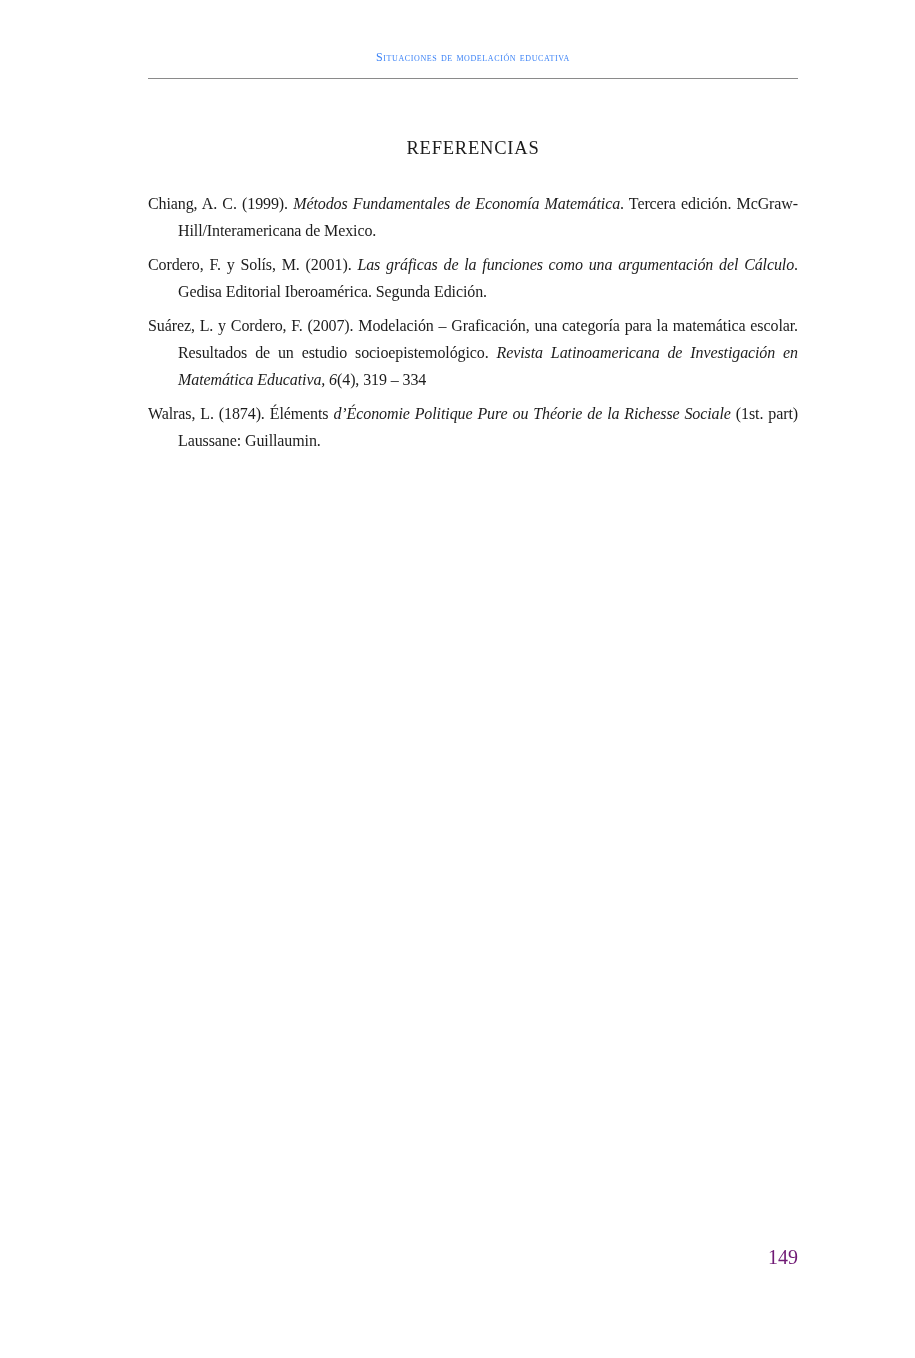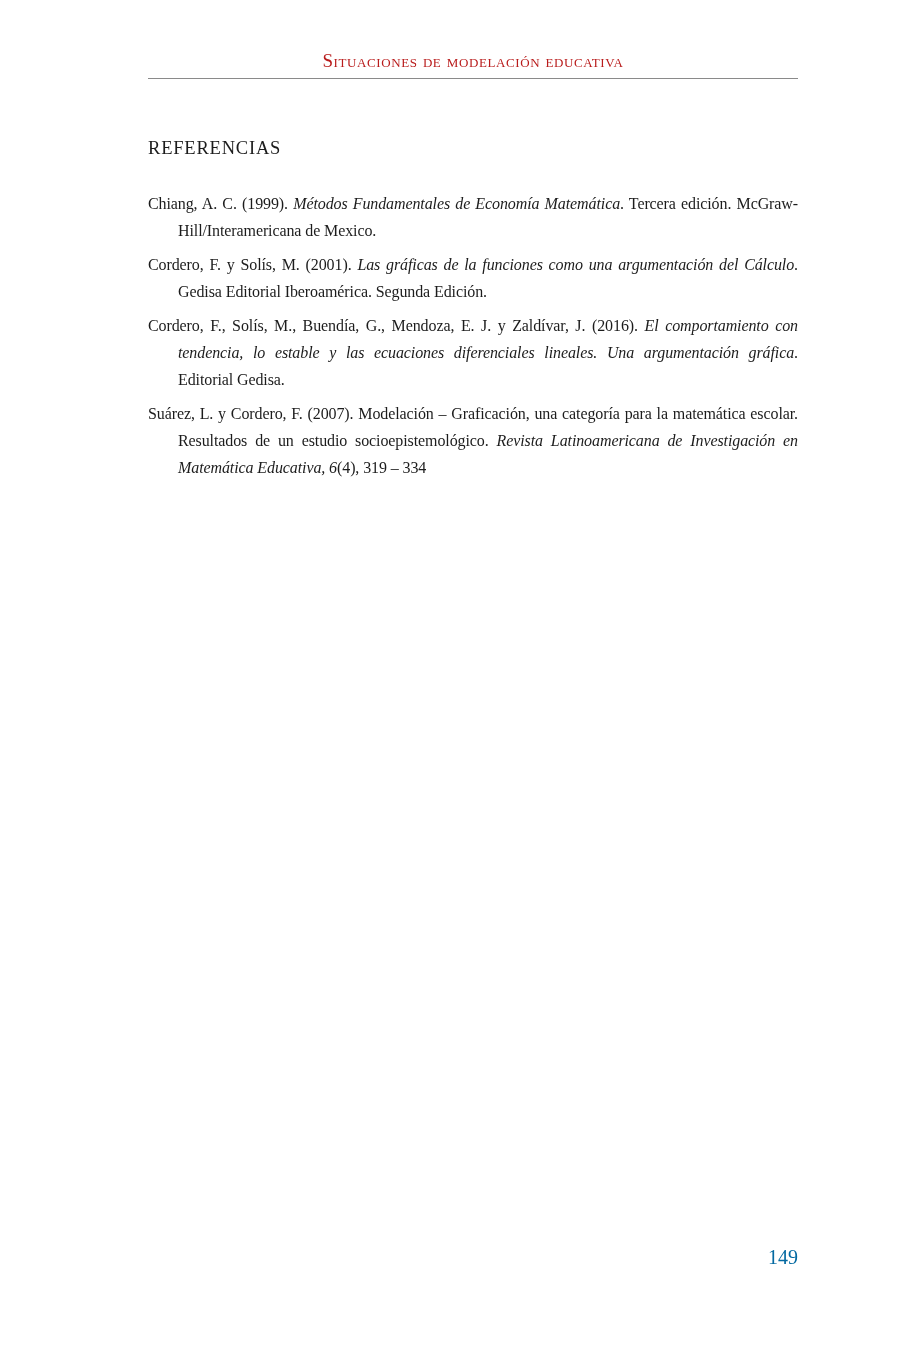--- a/index.html
+++ b/index.html
@@ -16,40 +16,41 @@
     font-family: "Liberation Serif", "DejaVu Serif", serif;
     overflow: hidden;
   }
   .running-head {
     position: absolute;
     top: 50px;
     left: 148px;
     width: 650px;
     text-align: center;
     font-variant: small-caps;
-    font-size: 19px;
+    font-size: 12px;
     letter-spacing: 0.6px;
-    color: #b91c1c;
+    color: #3b82f6;
   }
   .header-rule {
     position: absolute;
     top: 78px;
     left: 148px;
     width: 650px;
     height: 0;
     border: none;
     border-top: 1.5px solid #8a8a8a;
     margin: 0;
   }
   .page-title {
     position: absolute;
     top: 138px;
     left: 148px;
     width: 650px;
     margin: 0;
+    text-align: center;
     font-size: 18.5px;
     font-weight: normal;
     letter-spacing: 0.8px;
     color: #1c1c1c;
   }
   .references {
     position: absolute;
     top: 190px;
     left: 148px;
     width: 650px;
@@ -66,36 +67,36 @@
   .reference em {
     font-style: italic;
   }
   .page-number {
     position: absolute;
     top: 1246px;
     left: 148px;
     width: 650px;
     text-align: right;
     font-size: 20px;
-    color: #0369a1;
+    color: #701a75;
   }
 </style>
 </head>
 <body>
 
 <div class="page">
 
   <div class="running-head">Situaciones de modelación educativa</div>
 
   <hr class="header-rule">
 
   <h1 class="page-title">REFERENCIAS</h1>
 
   <div class="references">
       <p class="reference"><span>Chiang, A. C. (1999). </span><em>Métodos Fundamentales de Economía Matemática</em><span>. Tercera edición. McGraw-Hill/Interamericana de Mexico.</span></p>
       <p class="reference"><span>Cordero, F. y Solís, M. (2001). </span><em>Las gráficas de la funciones como una argumentación del Cálculo</em><span>. Gedisa Editorial Iberoamérica. Segunda Edición.</span></p>
-      <p class="reference"><span>Cordero, F., Solís, M., Buendía, G., Mendoza, E. J. y Zaldívar, J. (2016). </span><em>El comportamiento con tendencia, lo estable y las ecuaciones diferenciales lineales. Una argumentación gráfica</em><span>. Editorial Gedisa.</span></p>
       <p class="reference"><span>Suárez, L. y Cordero, F. (2007). Modelación – Graficación, una categoría para la matemática escolar. Resultados de un estudio socioepistemológico. </span><em>Revista Latinoamericana de Investigación en Matemática Educativa,</em><span> </span><em>6</em><span>(4), 319 – 334</span></p>
+      <p class="reference"><span>Walras, L. (1874). Éléments </span><em>d’Économie Politique Pure ou Théorie de la Richesse Sociale</em><span> (1st. part) Laussane: Guillaumin.</span></p>
     </div>
 
   <div class="page-number">149</div>
 
 </div>
 
 </body></html>

